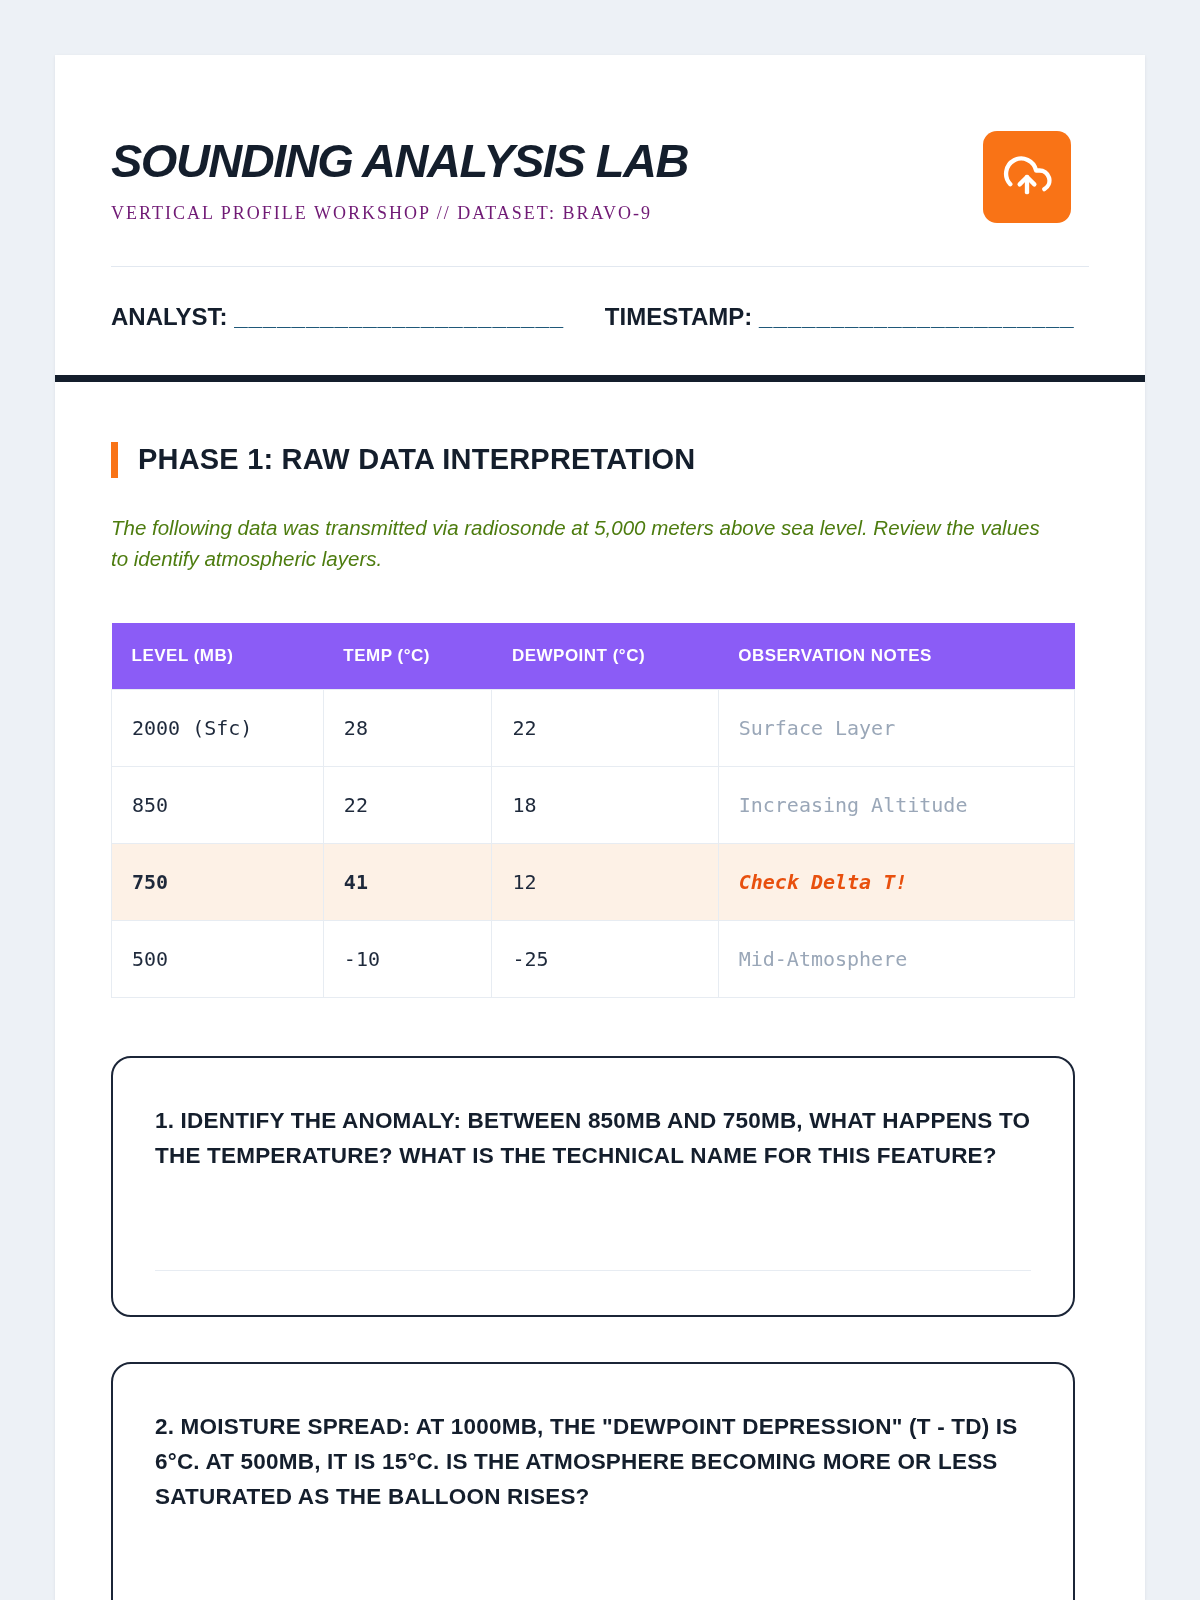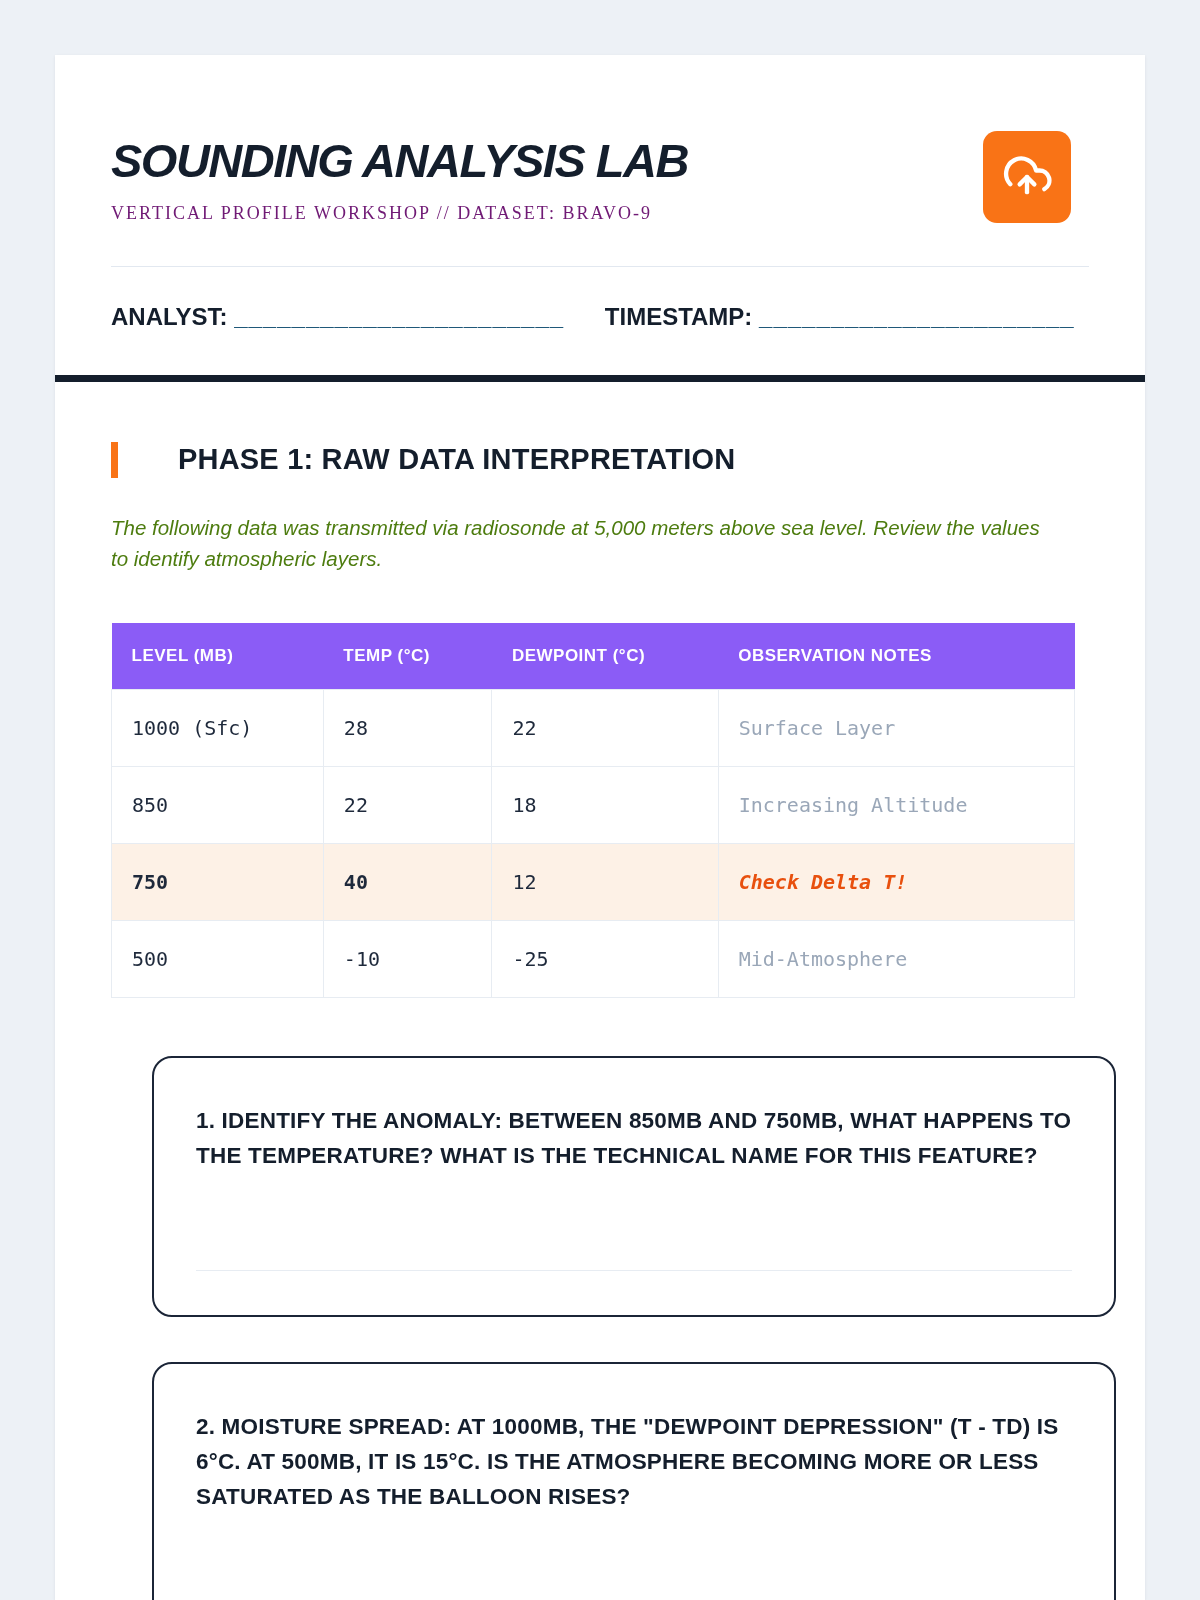--- a/index.html
+++ b/index.html
@@ -73,21 +73,20 @@
     width:7px; height:36px;
     background:#f97316;
     margin-right:20px;
     flex:0 0 auto;
   }
   .phase-heading h2 {
     font-size:29px;
     font-weight:bold;
     color:#141e2c;
     letter-spacing:0.2px;
-    margin-left:40px;
   }
   .desc {
     margin-top:34px;
     font-style:italic;
     font-size:20.5px;
     line-height:1.55;
     color:#4d7c0f;
     max-width:930px;
   }
 
@@ -127,21 +126,20 @@
   .col-notes { width:37%; }
 
   
   .qbox {
     margin-top:58px;
     width:964px;
     border:2.5px solid #1b2537;
     border-radius:20px;
     padding:46px 42px 44px 42px;
     background:#ffffff;
-    margin-left:41px;
   }
   .qbox.second { margin-top:45px; }
   .qtext {
     font-size:22.5px;
     font-weight:bold;
     line-height:1.55;
     letter-spacing:0.2px;
     color:#141e2c;
   }
   .answer-line {
@@ -192,34 +190,34 @@
       <thead>
         <tr>
           <th class="col-level">LEVEL (MB)</th>
           <th class="col-temp">TEMP (°C)</th>
           <th class="col-dew">DEWPOINT (°C)</th>
           <th class="col-notes">OBSERVATION NOTES</th>
         </tr>
       </thead>
       <tbody>
         <tr>
-          <td>1000 (Sfc)</td>
+          <td>2000 (Sfc)</td>
           <td>28</td>
           <td>22</td>
           <td class="notes">Surface Layer</td>
         </tr>
         <tr>
           <td>850</td>
           <td>22</td>
           <td>18</td>
           <td class="notes">Increasing Altitude</td>
         </tr>
         <tr class="highlight">
           <td class="b">750</td>
-          <td class="b">40</td>
+          <td class="b">41</td>
           <td>12</td>
           <td class="alert">Check Delta T!</td>
         </tr>
         <tr>
           <td>500</td>
           <td>-10</td>
           <td>-25</td>
           <td class="notes">Mid-Atmosphere</td>
         </tr>
       </tbody>

